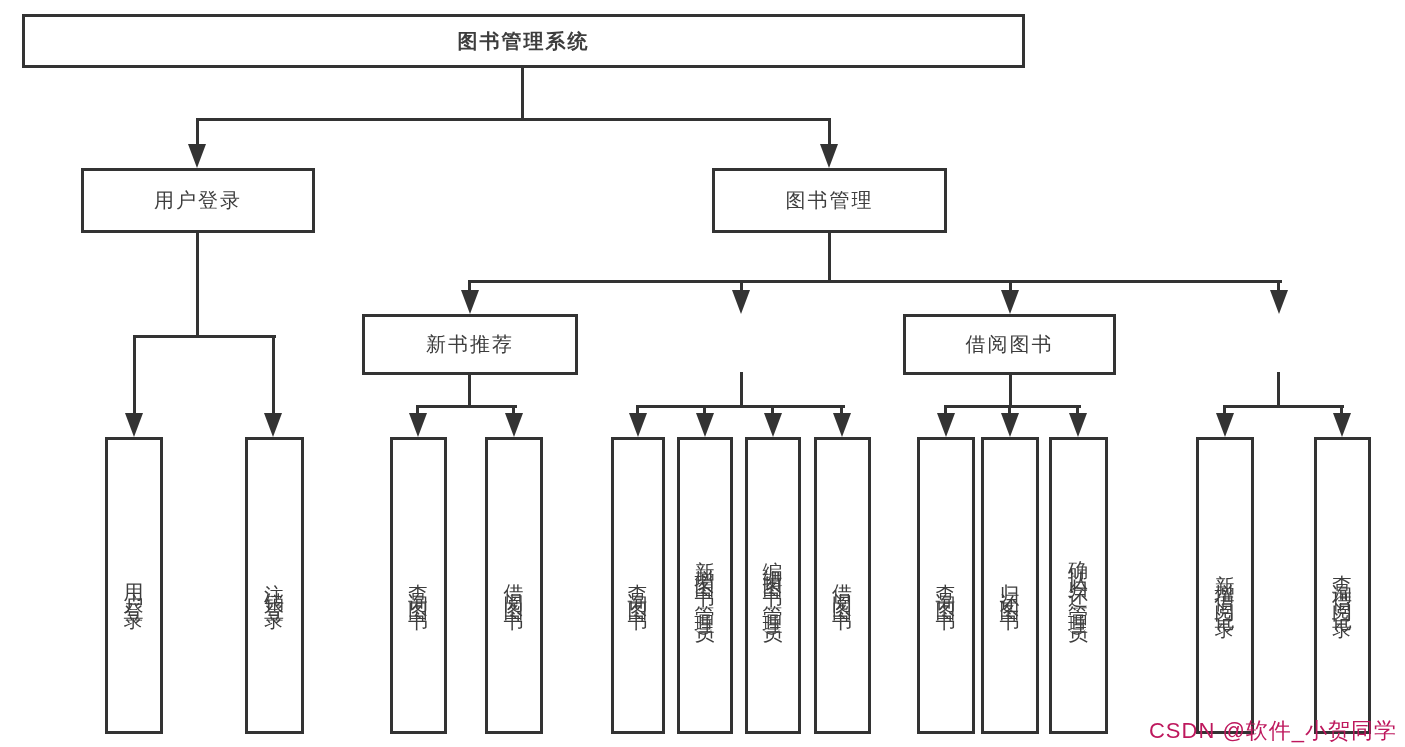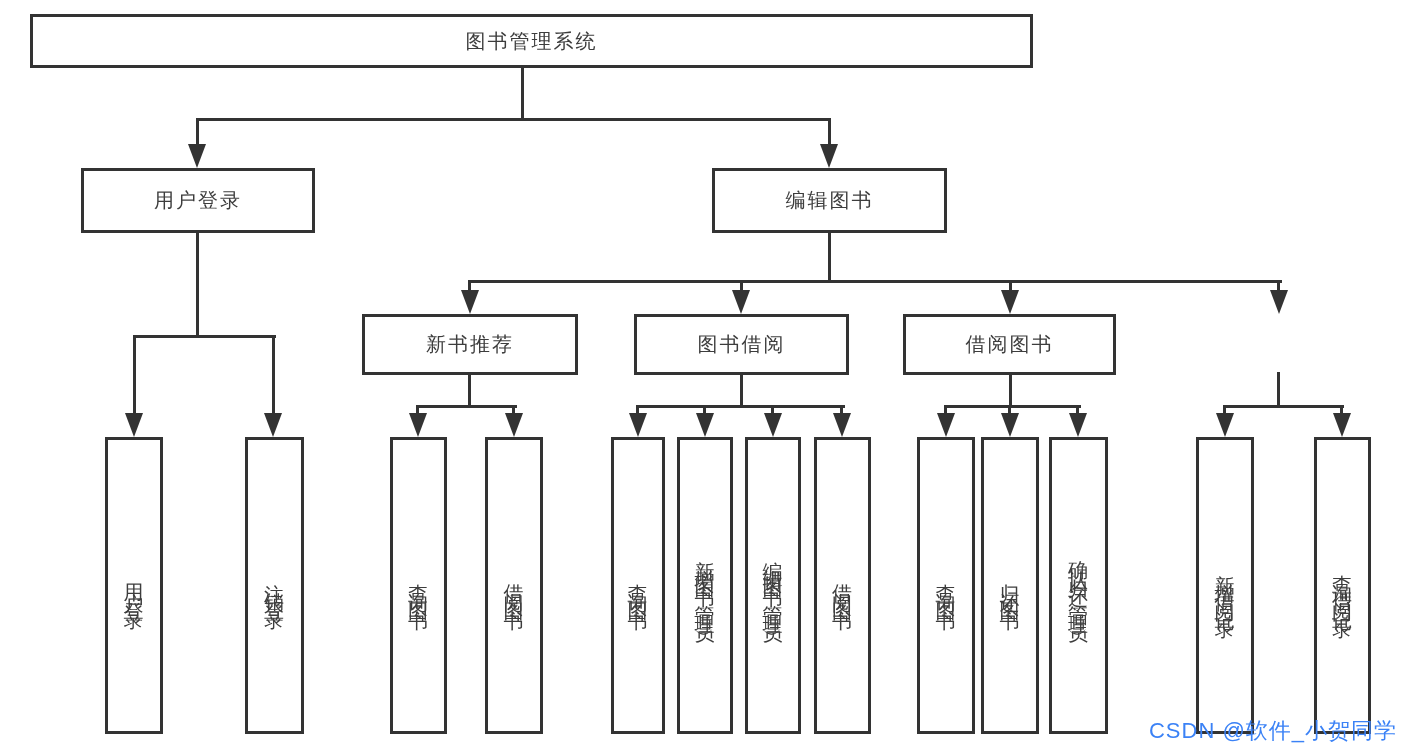--- a/index.html
+++ b/index.html
@@ -20,35 +20,34 @@
   }
   .v { position:absolute; width:3px; background:#333333; }
   .h { position:absolute; height:3px; background:#333333; }
   .arrow {
     position:absolute; width:0; height:0;
     border-left:9px solid transparent; border-right:9px solid transparent;
     border-top:24px solid #333333;
   }
   .watermark {
     position:absolute; top:716px; right:8px;
-    font-size:22px; letter-spacing:1px; color:#3b82f6; white-space:nowrap;
+    font-size:22px; letter-spacing:1px; color:#be185d; white-space:nowrap;
   }
 </style>
 </head>
 <body>
 
 <div class="stage">
 
-  <div class="box hlabel" style="left:30px; top:14px; width:1003px; height:54px;">图书管理系统</div>
+  <div class="box hlabel" style="left:22px; top:14px; width:1003px; height:54px;font-weight:bold;">图书管理系统</div>
 
   <div class="box hlabel" style="left:81px; top:168px; width:234px; height:65px;">用户登录</div>
-  <div class="box hlabel" style="left:712px; top:168px; width:235px; height:65px;">编辑图书</div>
+  <div class="box hlabel" style="left:712px; top:168px; width:235px; height:65px;">图书管理</div>
 
   <div class="box hlabel" style="left:362px; top:314px; width:216px; height:61px;">新书推荐</div>
-  <div class="box hlabel" style="left:634px; top:314px; width:215px; height:61px;">图书借阅</div>
   <div class="box hlabel" style="left:903px; top:314px; width:213px; height:61px;">借阅图书</div>
 
   <div class="box vlabel" style="left:105px; top:437px; width:58px; height:297px;">用户登录</div>
   <div class="box vlabel" style="left:245px; top:437px; width:59px; height:297px;">注销登录</div>
 
   <div class="box vlabel" style="left:390px; top:437px; width:57px; height:297px;">查询图书</div>
   <div class="box vlabel" style="left:485px; top:437px; width:58px; height:297px;">借阅图书</div>
 
   <div class="box vlabel" style="left:611px; top:437px; width:54px; height:297px;">查询图书</div>
   <div class="box vlabel" style="left:677px; top:437px; width:56px; height:297px;">新增图书（管理员）</div>

